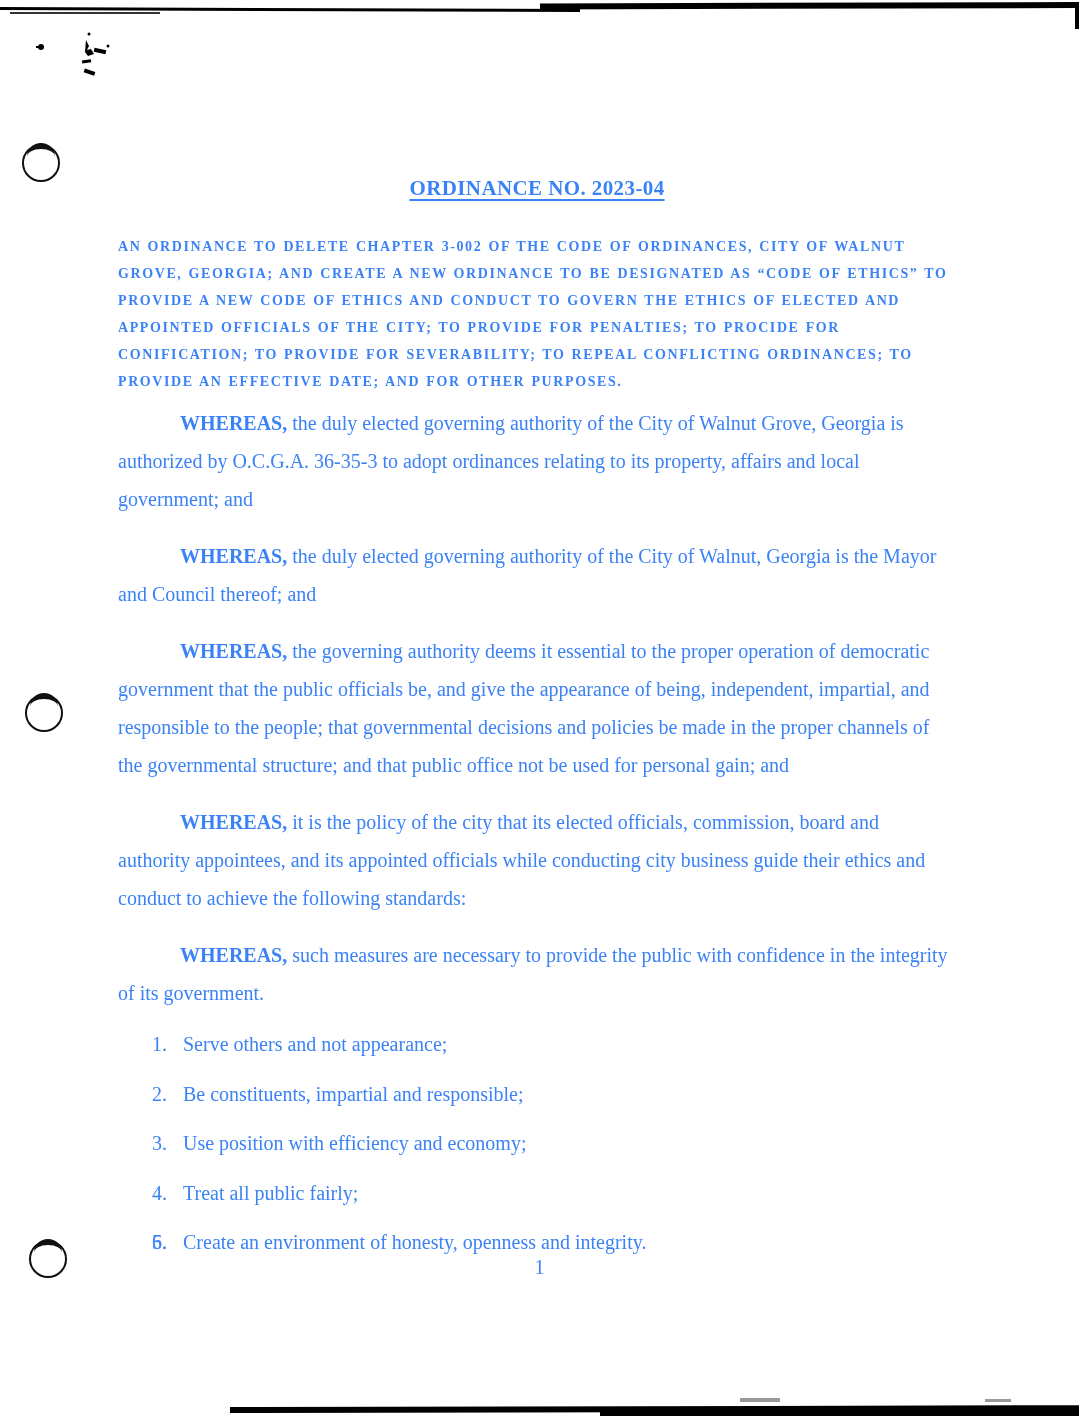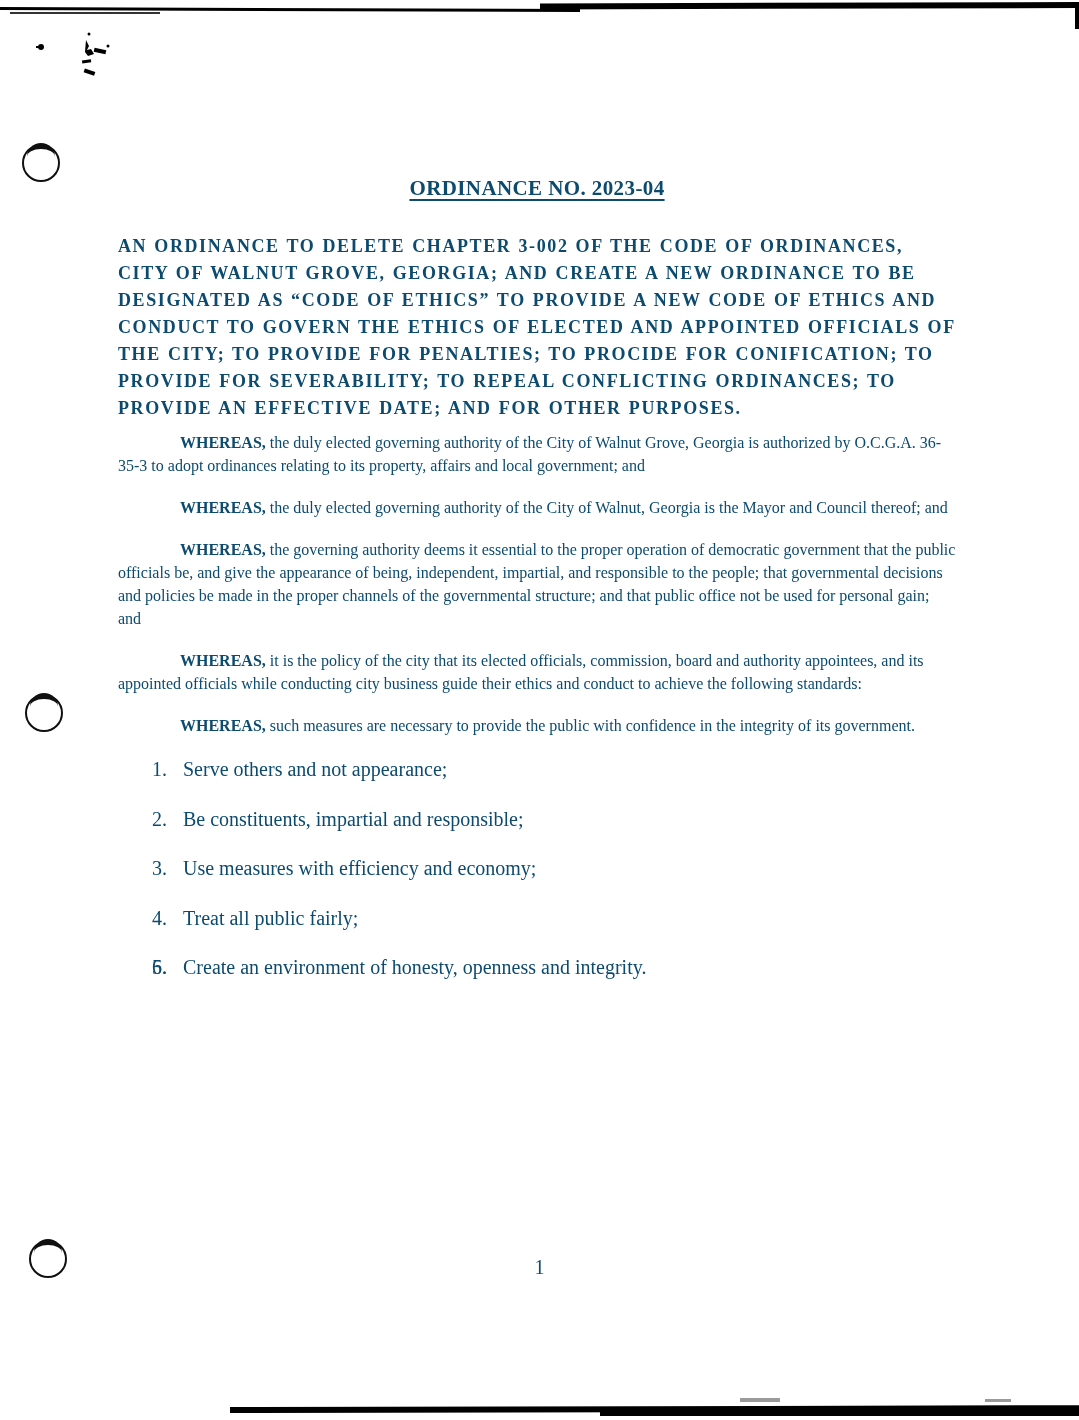--- a/index.html
+++ b/index.html
@@ -2,21 +2,21 @@
 <html><head>
 <meta charset="utf-8">
 <style>
   html,body{margin:0;padding:0;background:#e8e8e8;}
   .page{
     position:relative;
     width:1079px;height:1420px;
     background:#ffffff;
     overflow:hidden;
     font-family:"Liberation Serif","DejaVu Serif",serif;
-    color:#0c4a6e;
+    color:#3b82f6;
   }
   
   .scanline-top-a{position:absolute;top:7px;left:0;width:580px;height:3px;background:#000;transform:rotate(0.2deg);transform-origin:left center;}
   .scanline-top-b{position:absolute;top:2px;left:540px;width:539px;height:6px;background:#000;transform:rotate(-0.15deg);transform-origin:right center;}
   .scanline-top-dash{position:absolute;top:12px;left:10px;width:150px;height:2px;background:#000;opacity:.8;}
   .edge-tick-right{position:absolute;top:7px;right:0;width:4px;height:22px;background:#000;}
   .scanline-bottom{position:absolute;top:1407px;left:230px;width:849px;height:6px;background:#000;transform:rotate(-0.12deg);transform-origin:left center;}
   .scanline-bottom-b{position:absolute;top:1409px;left:600px;width:479px;height:7px;background:#000;}
   .speck{position:absolute;background:#9a9a9a;}
   .speck.s1{top:1398px;left:740px;width:40px;height:4px;}
@@ -35,24 +35,24 @@
   .ink-smudge{position:absolute;left:20px;top:22px;width:130px;height:80px;}
   
   .content{position:absolute;left:118px;top:0;width:838px;}
   .doc-title{
     margin:176px 0 0 0;text-align:center;
     font-size:21px;font-weight:bold;letter-spacing:.4px;
     text-decoration:underline;text-decoration-thickness:2px;text-underline-offset:4px;
   }
   .doc-heading{
     margin:32px 0 0 0;
-    font-size:18px;font-weight:bold;line-height:27px;
+    font-size:14px;font-weight:bold;line-height:27px;
     letter-spacing:1.6px;word-spacing:1px;
   }
-  .para{margin:19px 0 0 0;font-size:16px;line-height:23px;text-indent:62px;}
+  .para{margin:19px 0 0 0;font-size:20px;line-height:38px;text-indent:62px;}
   .para.first{margin-top:9px;}
   .para .lead{font-weight:bold;}
   .standards{list-style:none;margin:19px 0 0 0;padding:0;}
   .standards li{position:relative;margin:0 0 22px 0;padding-left:65px;font-size:20px;line-height:27.5px;}
   .standards .num{position:absolute;left:34px;}
   .page-number{position:absolute;top:1256px;left:0;width:100%;text-align:center;font-size:20px;}
 </style>
 </head>
 <body>
 
@@ -94,21 +94,21 @@
 
     <div class="para"><span class="lead">WHEREAS,</span><span> the governing authority deems it essential to the proper operation of democratic government that the public officials be, and give the appearance of being, independent, impartial, and responsible to the people; that governmental decisions and policies be made in the proper channels of the governmental structure; and that public office not be used for personal gain; and</span></div>
 
     <div class="para"><span class="lead">WHEREAS,</span><span> it is the policy of the city that its elected officials, commission, board and authority appointees, and its appointed officials while conducting city business guide their ethics and conduct to achieve the following standards:</span></div>
 
     <div class="para"><span class="lead">WHEREAS,</span><span> such measures are necessary to provide the public with confidence in the integrity of its government.</span></div>
 
     <ol class="standards">
       <li><span class="num">1.</span><span>Serve others and not appearance;</span></li>
       <li><span class="num">2.</span><span>Be constituents, impartial and responsible;</span></li>
-      <li><span class="num">3.</span><span>Use measures with efficiency and economy;</span></li>
+      <li><span class="num">3.</span><span>Use position with efficiency and economy;</span></li>
       <li><span class="num">4.</span><span>Treat all public fairly;</span></li>
       <li><span class="num">5.</span></li>
       <li><span class="num">6.</span><span>Create an environment of honesty, openness and integrity.</span></li>
     </ol>
 
   </div>
 
   <div class="page-number">1</div>
 
 </div>

